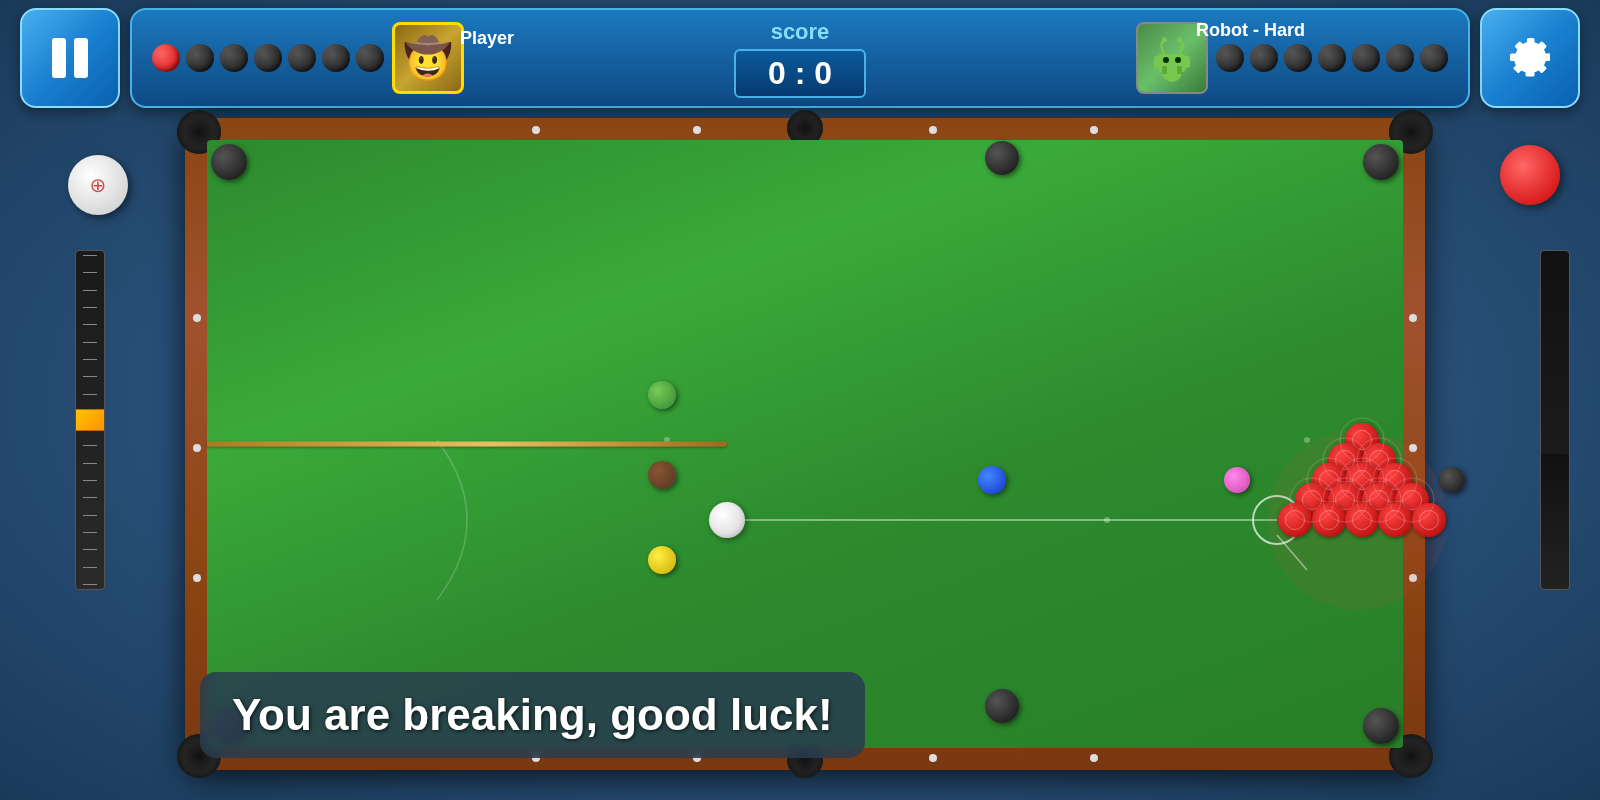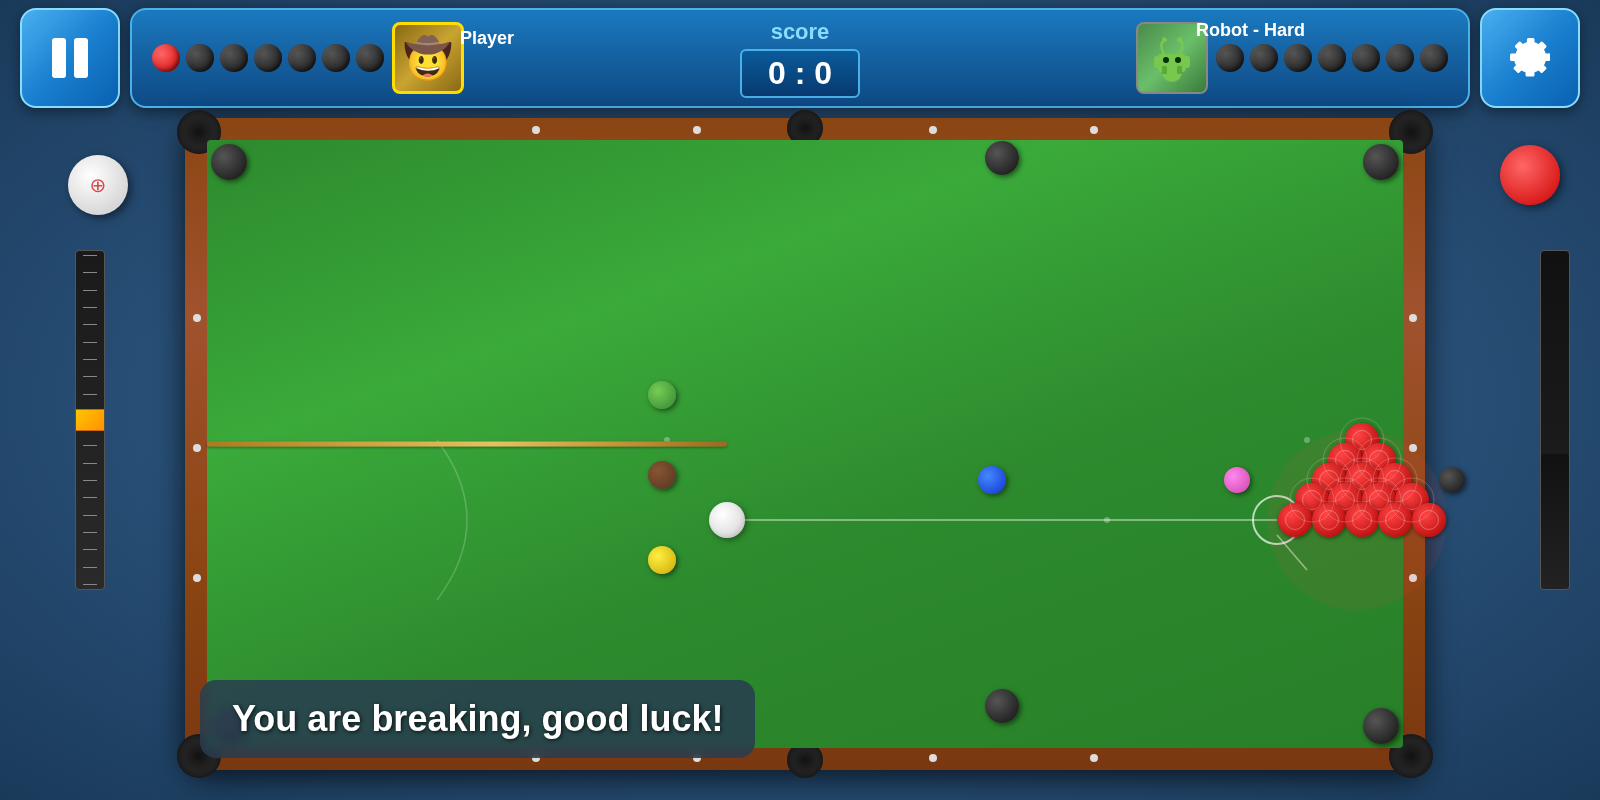--- a/index.html
+++ b/index.html
@@ -92,21 +92,21 @@
       font-size: 22px;
       font-weight: bold;
       margin-bottom: 4px;
     }
 
     .score-value {
       color: white;
       font-size: 32px;
       font-weight: bold;
       background: linear-gradient(180deg, #0a5a9a 0%, #083a70 100%);
-      padding: 4px 20px;
+      padding: 4px 32px;
       border-radius: 6px;
       border: 2px solid #4ab0e8;
       min-width: 120px;
       text-align: center;
     }
 
     
     .pause-btn {
       position: absolute;
       top: 8px;
@@ -335,21 +335,21 @@
       bottom: 42px;
       left: 200px;
       background: rgba(40,60,80,0.85);
       border-radius: 16px;
       padding: 18px 32px;
       backdrop-filter: blur(4px);
     }
 
     .message-text {
       color: white;
-      font-size: 36px;
+      font-size: 44px;
       font-weight: bold;
       text-shadow: 1px 1px 4px rgba(0,0,0,0.8);
     }
 
     
     .snooker-ball {
       position: absolute;
       border-radius: 50%;
       transform: translate(-50%, -50%);
       box-shadow: 2px 2px 5px rgba(0,0,0,0.5);

